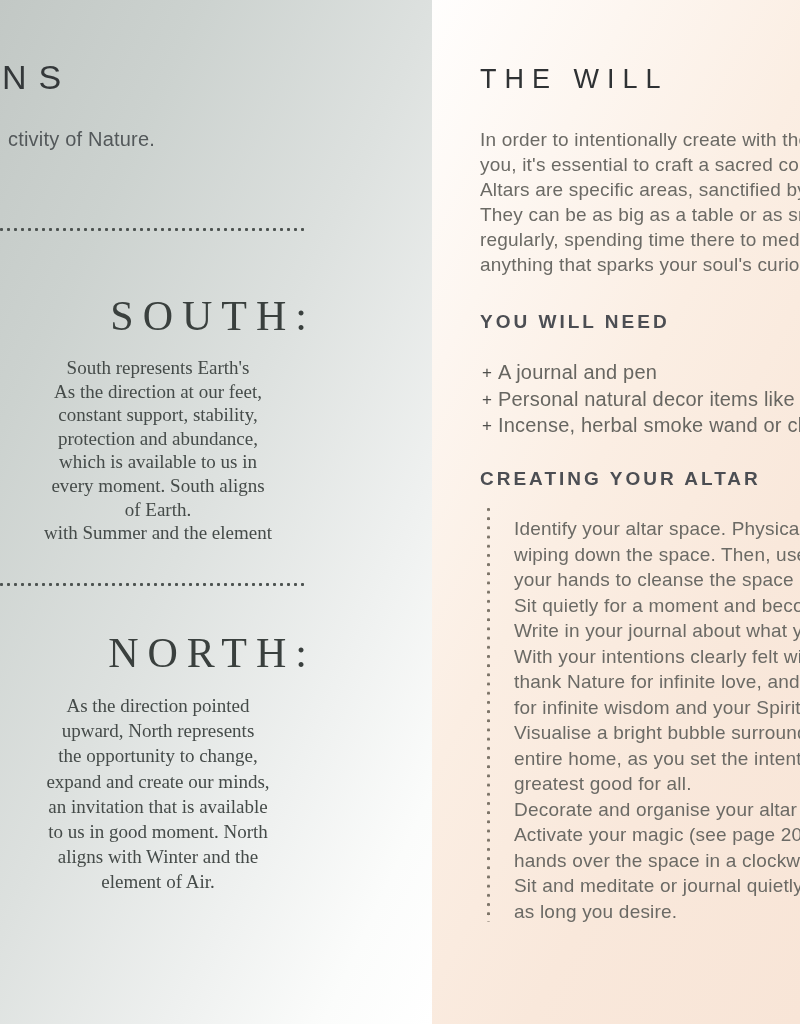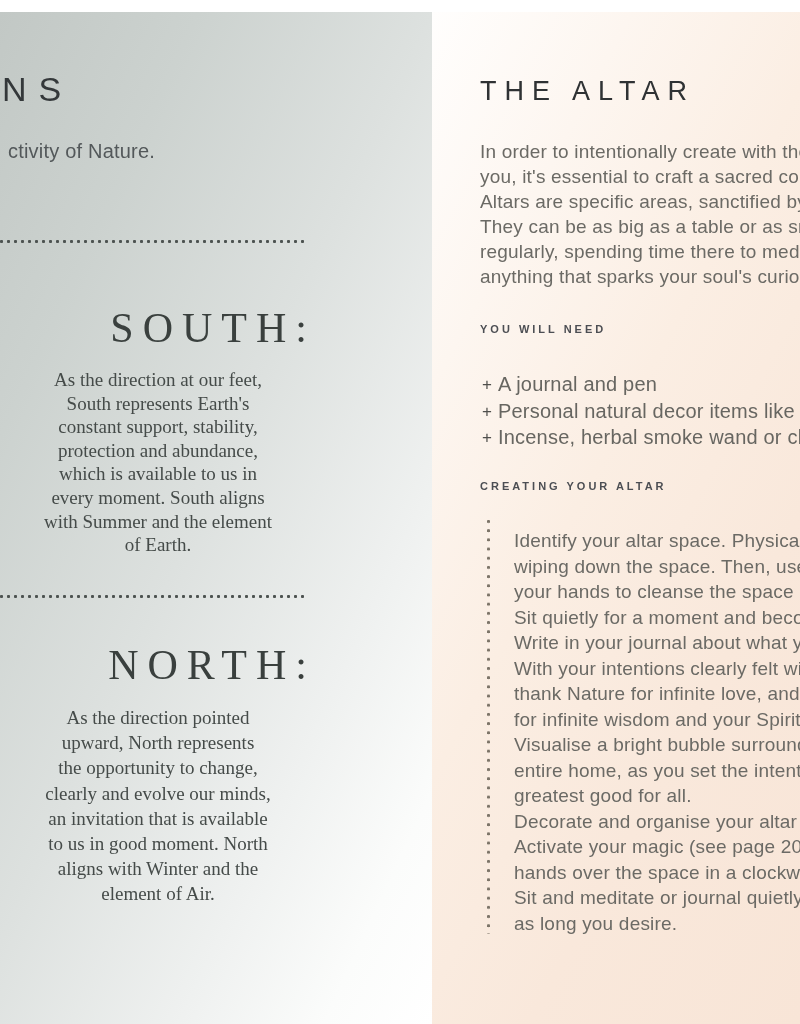--- a/index.html
+++ b/index.html
@@ -1,20 +1,20 @@
 <!DOCTYPE html>
 <html><head>
 <meta charset="utf-8">
 <style>
   html,body{margin:0;padding:0;}
   body{
     width:800px;height:1024px;overflow:hidden;position:relative;
     font-family:"Liberation Sans",sans-serif;background:#fff;
   }
-  .page{position:absolute;top:12px;bottom:0;overflow:hidden;}
+  .page{position:absolute;top:0;bottom:0;overflow:hidden;}
   .page.left{
     left:0;width:432px;
     background:linear-gradient(115deg,#c2c8c5 0%,#ccd2cf 22%,#dde1df 48%,#eff1f0 72%,#fbfcfb 88%,#ffffff 100%);
   }
   .page.right{
     left:432px;width:368px;
     background:linear-gradient(118deg,#fffefd 0%,#fdf6f0 22%,#fbeee3 45%,#f9e8db 70%,#f8e5d7 100%);
   }
 
   
@@ -53,21 +53,21 @@
     white-space:nowrap;
   }
   .rp-intro{position:absolute;left:48px;top:127px;width:460px;}
   .rp-intro .line,
   .rp-steps .line{
     white-space:nowrap;font-size:19px;line-height:25px;
     color:#6b6a65;font-weight:400;letter-spacing:0.2px;
   }
   .rp-sub{
     position:absolute;left:48px;
-    font-size:11px;letter-spacing:3px;font-weight:600;color:#4c4e53;
+    font-size:19px;letter-spacing:3px;font-weight:600;color:#4c4e53;
     white-space:nowrap;
   }
   .rp-bullets{position:absolute;left:50px;top:359px;width:460px;}
   .bullet-row{display:flex;align-items:flex-start;line-height:26.6px;white-space:nowrap;}
   .bullet-row .plus{
     width:16px;flex:0 0 16px;text-align:left;
     font-size:17px;color:#4f4f4c;transform:translateY(0.5px);
   }
   .bullet-row .item-text{
     font-size:20px;color:#676661;letter-spacing:0.2px;white-space:nowrap;
@@ -89,49 +89,49 @@
 
   <div class="lp-intro">
     <div class="line">ctivity of Nature.</div>
   </div>
 
   <div class="dotted-h" style="top:228px"></div>
 
   <div class="section-title" style="top:292px">SOUTH:</div>
 
   <div class="section-body south-body">
+    <div class="line">South represents Earth's</div>
     <div class="line">As the direction at our feet,</div>
-    <div class="line">South represents Earth's</div>
     <div class="line">constant support, stability,</div>
     <div class="line">protection and abundance,</div>
     <div class="line">which is available to us in</div>
     <div class="line">every moment. South aligns</div>
+    <div class="line">of Earth.</div>
     <div class="line">with Summer and the element</div>
-    <div class="line">of Earth.</div>
   </div>
 
   <div class="dotted-h" style="top:583px"></div>
 
   <div class="section-title" style="top:629px">NORTH:</div>
 
   <div class="section-body north-body">
     <div class="line">As the direction pointed</div>
     <div class="line">upward, North represents</div>
     <div class="line">the opportunity to change,</div>
-    <div class="line">clearly and evolve our minds,</div>
+    <div class="line">expand and create our minds,</div>
     <div class="line">an invitation that is available</div>
     <div class="line">to us in good moment. North</div>
     <div class="line">aligns with Winter and the</div>
     <div class="line">element of Air.</div>
   </div>
 </div>
 
 <div class="page right">
 
-  <div class="rp-title">THE ALTAR</div>
+  <div class="rp-title">THE WILL</div>
 
   <div class="rp-intro">
     <div class="line">In order to intentionally create with the</div>
     <div class="line">you, it's essential to craft a sacred cont</div>
     <div class="line">Altars are specific areas, sanctified by y</div>
     <div class="line">They can be as big as a table or as smal</div>
     <div class="line">regularly, spending time there to medit</div>
     <div class="line">anything that sparks your soul's curiosi</div>
   </div>
 

